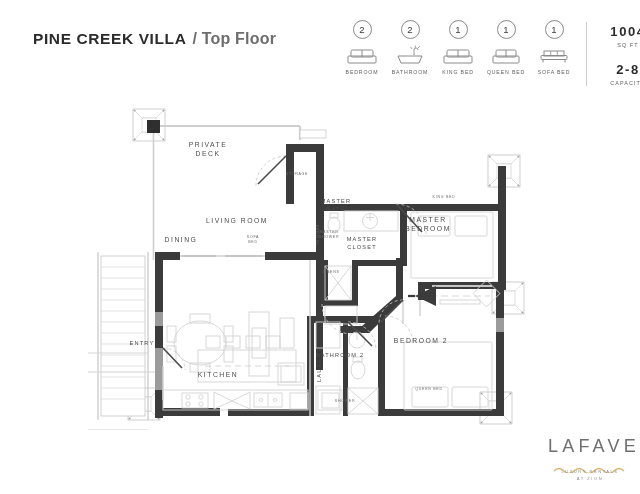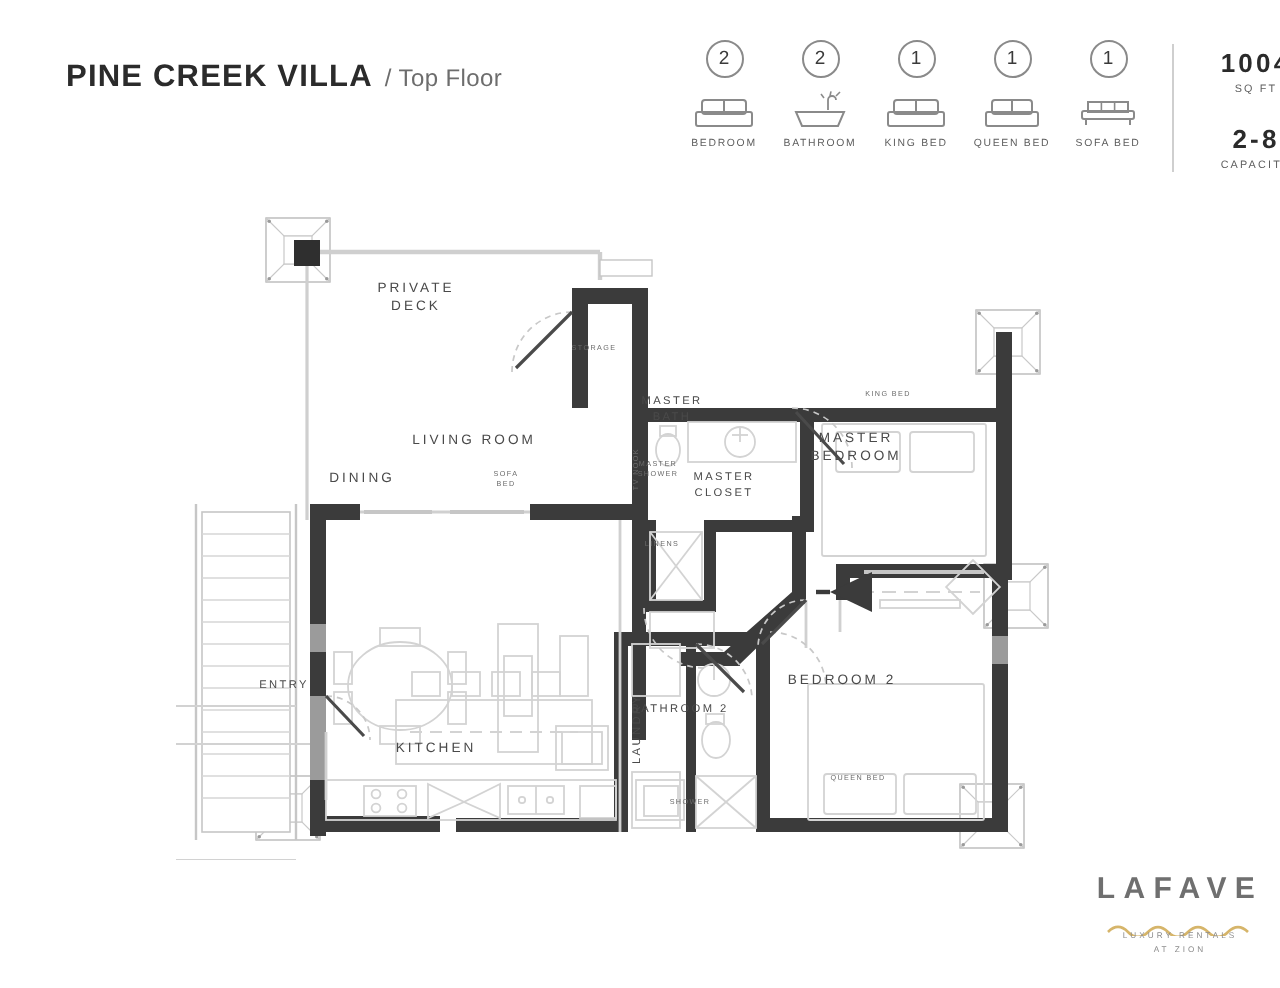--- a/index.html
+++ b/index.html
@@ -13,21 +13,21 @@
 
   
   #header { position:absolute; left:0; top:0; width:640px; height:100px; }
 
   #title-block { position:absolute; left:33px; top:30px; display:flex; align-items:baseline; }
   #villa-name {
     font-size:15.5px; font-weight:bold; letter-spacing:0.6px; color:#2b2b2b;
     white-space:nowrap;
   }
   #floor-label {
-    font-size:12px; color:#6d6d6d; margin-left:6px; letter-spacing:0.2px; white-space:nowrap;
+    font-size:16px; color:#6d6d6d; margin-left:6px; letter-spacing:0.2px; white-space:nowrap;font-weight:bold;
   }
 
   #stats { position:absolute; left:338px; top:20px; display:flex; align-items:flex-start; }
   .stat { width:48px; display:flex; flex-direction:column; align-items:center; }
   .stat-circle {
     width:19px; height:19px; border:1px solid #8a8a8a; border-radius:50%;
     display:flex; align-items:center; justify-content:center;
     font-size:9.5px; color:#3a3a3a; line-height:1;
   }
   .stat-icon { height:22px; margin-top:4px; display:flex; align-items:flex-end; justify-content:center; }
@@ -52,21 +52,21 @@
     letter-spacing:1.4px; line-height:1.35; white-space:pre; pointer-events:none;
   }
   .rm-lg { font-size:6.8px; letter-spacing:1.5px; }
   .rm-md { font-size:5.6px; letter-spacing:1.2px; }
   .rm-sm { font-size:3.6px; letter-spacing:0.7px; color:#6a6a6a; }
   .rm-vert { writing-mode: vertical-rl; transform: rotate(180deg); }
 
   
   #logo { position:absolute; left:548px; top:436px; width:84px; text-align:center; }
   #logo-word {
-    font-size:15px; letter-spacing:4.2px; color:#6f6f6f; font-weight:700; white-space:nowrap;
+    font-size:18px; letter-spacing:4.2px; color:#6f6f6f; font-weight:400; white-space:nowrap;
   }
   #logo-wave { margin:2px 0 3px 0; height:7px; }
   #logo-tag1 { font-size:4.1px; letter-spacing:1.5px; color:#8c8c8c; white-space:nowrap; }
   #logo-tag2 { font-size:4.1px; letter-spacing:1.5px; color:#8c8c8c; white-space:nowrap; margin-top:1.5px; }
 </style>
 </head>
 <body>
 
 <div id="page">
 

